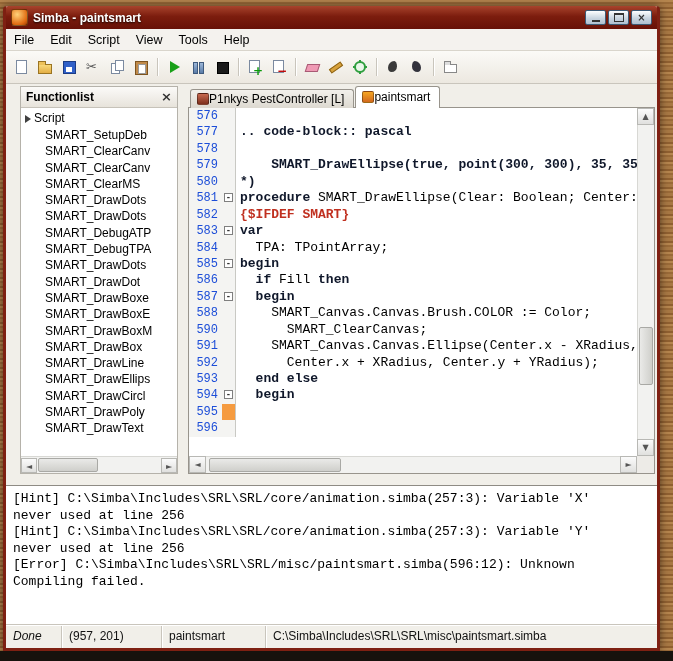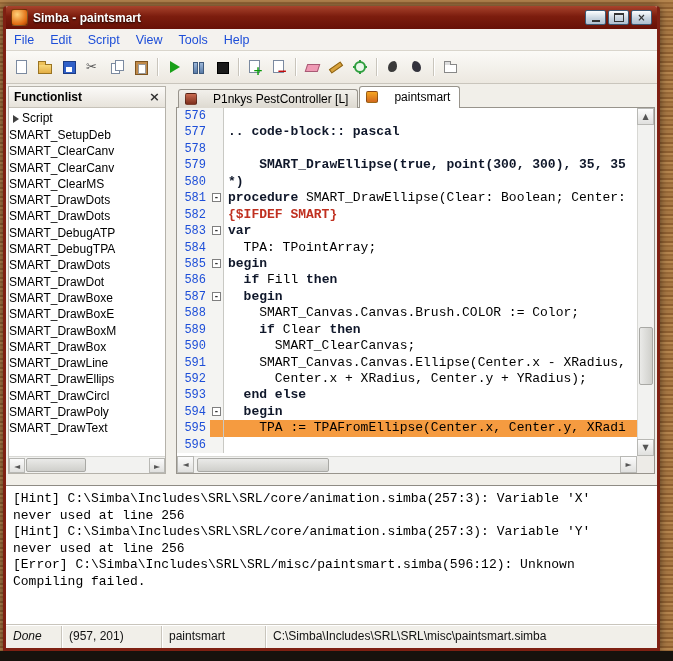--- a/index.html
+++ b/index.html
@@ -32,21 +32,21 @@
   .title-text{flex:1;color:#fff;font-size:12px;font-weight:bold;text-shadow:0 1px 2px rgba(0,0,0,.85);white-space:nowrap;overflow:hidden;}
   .win-controls{display:flex;gap:2px;flex:none;}
   .wbtn{width:21px;height:15px;display:flex;align-items:center;justify-content:center;
     background:linear-gradient(#fdfeff,#c9d5e0 55%,#b0c0d0);border:1px solid #3c5a76;border-radius:2px;
     padding:0;cursor:default;font:bold 10px "DejaVu Sans",sans-serif;color:#333;}
   .glyph-min{display:block;width:8px;height:7px;border-bottom:2px solid #333;}
   .glyph-max{display:block;width:8px;height:6px;border:1px solid #333;border-top:2px solid #333;}
 
   
   .menubar{height:21px;flex:none;display:flex;align-items:center;background:#f4f2ee;
-    border-bottom:1px solid #d9d5cc;font-size:12.5px;color:#1d4ed8;}
+    border-bottom:1px solid #d9d5cc;font-size:12.5px;color:#000000;}
   .menu-item{padding:2px 8px;}
   .toolbar{height:28px;flex:none;display:flex;align-items:center;gap:2px;padding:2px 4px;
     background:linear-gradient(#fbfaf7,#ece8e0);border-bottom:1px solid #c9c5bc;}
   .tbtn{width:22px;height:22px;background:transparent;border:1px solid transparent;border-radius:2px;padding:2px;}
   .tb-sep{width:1px;height:18px;background:#c9c5bc;margin:0 3px;box-shadow:1px 0 0 #fff;}
   .ticon{display:block;width:16px;height:16px;position:relative;}
 
   .i-new::before{content:"";position:absolute;left:3px;top:1px;width:9px;height:12px;background:#fff;border:1px solid #7b8aa0;}
   .i-open::before{content:"";position:absolute;left:1px;top:5px;width:12px;height:8px;background:linear-gradient(#f8d87a,#e3ae45);border:1px solid #9a7422;}
   .i-open::after{content:"";position:absolute;left:1px;top:2px;width:6px;height:3px;background:#edc15a;border:1px solid #9a7422;border-bottom:none;}
@@ -68,35 +68,35 @@
   .i-pen::before{content:"";position:absolute;left:1px;top:6px;width:12px;height:3px;background:#d8a23c;border:1px solid #8a6218;transform:rotate(-35deg);}
   .i-crosshair{background:linear-gradient(#2e9e3e,#2e9e3e) 7px 1px/2px 14px no-repeat,linear-gradient(#2e9e3e,#2e9e3e) 1px 7px/14px 2px no-repeat;}
   .i-crosshair::before{content:"";position:absolute;left:2px;top:2px;width:8px;height:8px;border:2px solid #2e9e3e;border-radius:50%;background:#eaf6ea;}
   .i-hook1::before{content:"";position:absolute;left:3px;top:2px;width:9px;height:11px;background:#3a3a3a;border-radius:70% 30% 60% 40%/60% 50% 50% 40%;}
   .i-hook2::before{content:"";position:absolute;left:3px;top:2px;width:9px;height:11px;background:#33333d;border-radius:30% 70% 40% 60%/50% 60% 40% 50%;}
   .i-tab::before{content:"";position:absolute;left:2px;top:5px;width:11px;height:7px;background:#fff;border:1px solid #888;}
   .i-tab::after{content:"";position:absolute;left:2px;top:2px;width:5px;height:3px;background:#ddd;border:1px solid #888;border-bottom:none;}
 
   
   .main{height:392px;flex:none;display:flex;padding:2px;gap:3px;box-sizing:border-box;min-height:0;}
-  .dock-left{width:158px;flex:none;display:flex;flex-direction:column;border:1px solid #b5b2aa;background:#f1efe9;box-sizing:border-box;}
+  .dock-left{width:158px;flex:none;display:flex;flex-direction:column;border:1px solid #b5b2aa;background:#f1efe9;box-sizing:border-box;margin-left:12px;}
   .dock-header{height:20px;flex:none;display:flex;align-items:center;justify-content:space-between;padding:0 5px;
     font-size:12px;font-weight:bold;background:linear-gradient(#fbfaf8,#e7e3db);border-bottom:1px solid #c6c2b9;}
   .dock-close{font:bold 13px "DejaVu Sans",sans-serif;color:#333;line-height:12px;}
   .tree{flex:1;background:#fff;position:relative;overflow:hidden;font-size:12px;padding-top:2px;}
   .tree-root{height:17px;line-height:17px;display:flex;align-items:center;padding-left:4px;gap:3px;}
   .tri{width:0;height:0;border-top:4px solid transparent;border-bottom:4px solid transparent;border-left:6px solid #404040;flex:none;}
-  .tree-item{height:16.3px;line-height:16.3px;white-space:nowrap;overflow:hidden;}
+  .tree-item{height:16.3px;line-height:16.3px;padding-left:24px;white-space:nowrap;overflow:hidden;}
   .tree-hscroll{position:absolute;left:0;right:0;bottom:0;height:16px;background:#f2f2f0;border-top:1px solid #d8d8d4;}
 
   .splitter{width:4px;flex:none;background:#f1efe9;}
 
   .editor-area{flex:1;display:flex;flex-direction:column;min-width:0;}
   .tabbar{height:22px;flex:none;display:flex;align-items:flex-end;padding-left:2px;position:relative;z-index:2;}
-  .tab{display:flex;align-items:center;gap:16px;padding:2px 9px 3px 6px;border:1px solid #98948c;border-bottom:none;
+  .tab{display:flex;align-items:center;gap:0;padding:2px 9px 3px 6px;border:1px solid #98948c;border-bottom:none;
     border-radius:3px 3px 0 0;background:linear-gradient(#f2f0eb,#ddd9d0);height:19px;box-sizing:border-box;
     font-size:12px;margin-right:1px;white-space:nowrap;}
   .tab.active{background:#fff;height:22px;}
   .tab-ic{width:12px;height:12px;border-radius:2px;border:1px solid rgba(0,0,0,.35);flex:none;box-sizing:border-box;}
   .tab-ic0{background:linear-gradient(#c86a50,#7e2f1c);}
   .tab-ic1{background:linear-gradient(#f5a623,#d2691e);}
 
   .editor-frame{flex:1;border:1px solid #98948c;background:#fff;position:relative;margin-top:-1px;min-height:0;}
   .editor{position:absolute;left:0;top:0;right:17px;bottom:17px;overflow:hidden;background:#fff;}
   .row{display:flex;height:16.45px;line-height:16.45px;}
@@ -347,25 +347,20 @@
                   <span class="fold-box">-</span>
                 </span>
                 <span class="code"><span class="s-id">  </span><span class="s-kw">begin</span></span>
               </div>
               <div class="row">
                 <span class="g-num">588</span>
                 <span class="g-fold"></span>
                 <span class="code"><span class="s-id">    SMART_Canvas.Canvas.Brush.COLOR := Color;</span></span>
               </div>
               <div class="row">
-                <span class="g-num">589</span>
-                <span class="g-fold"></span>
-                <span class="code"><span class="s-id">    </span><span class="s-kw">if</span><span class="s-id"> Clear </span><span class="s-kw">then</span></span>
-              </div>
-              <div class="row">
                 <span class="g-num">590</span>
                 <span class="g-fold"></span>
                 <span class="code"><span class="s-id">      SMART_ClearCanvas;</span></span>
               </div>
               <div class="row">
                 <span class="g-num">591</span>
                 <span class="g-fold"></span>
                 <span class="code"><span class="s-id">    SMART_Canvas.Canvas.Ellipse(Center.x - XRadius,</span></span>
               </div>
               <div class="row">
@@ -381,21 +376,20 @@
               <div class="row">
                 <span class="g-num">594</span>
                 <span class="g-fold">
                   <span class="fold-box">-</span>
                 </span>
                 <span class="code"><span class="s-id">  </span><span class="s-kw">begin</span></span>
               </div>
               <div class="row hl">
                 <span class="g-num">595</span>
                 <span class="g-fold"></span>
-                <span class="code"><span class="s-id">    TPA := TPAFromEllipse(Center.x, Center.y, XRadi</span></span>
               </div>
               <div class="row">
                 <span class="g-num">596</span>
                 <span class="g-fold"></span>
                 <span class="code"></span>
               </div>
             </div>
           <div class="vscroll">
             <span class="sb-btn up">▲</span>
             <span class="v-thumb"></span>

